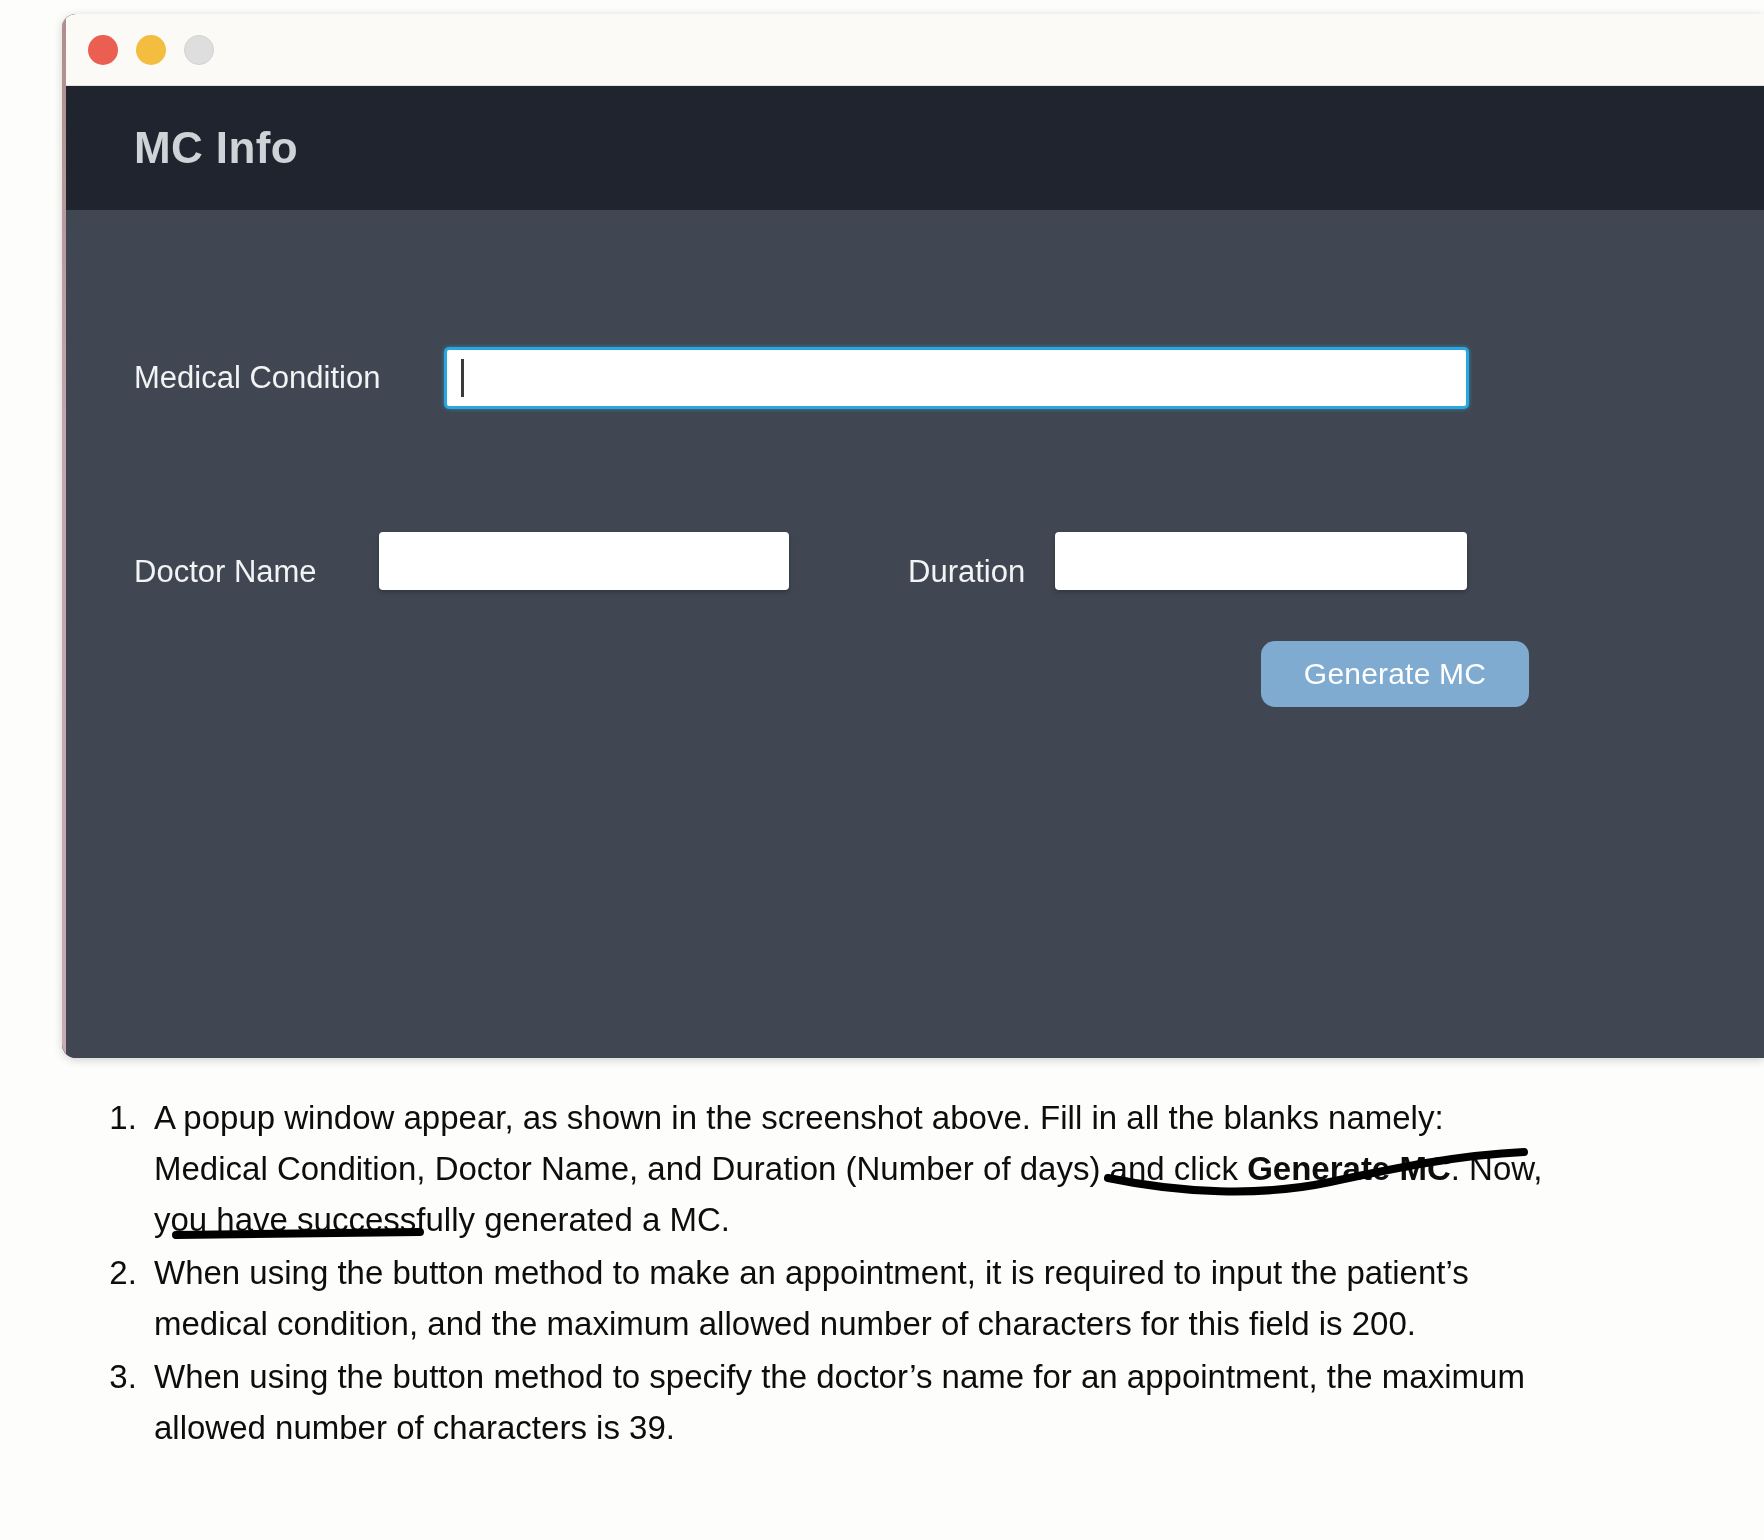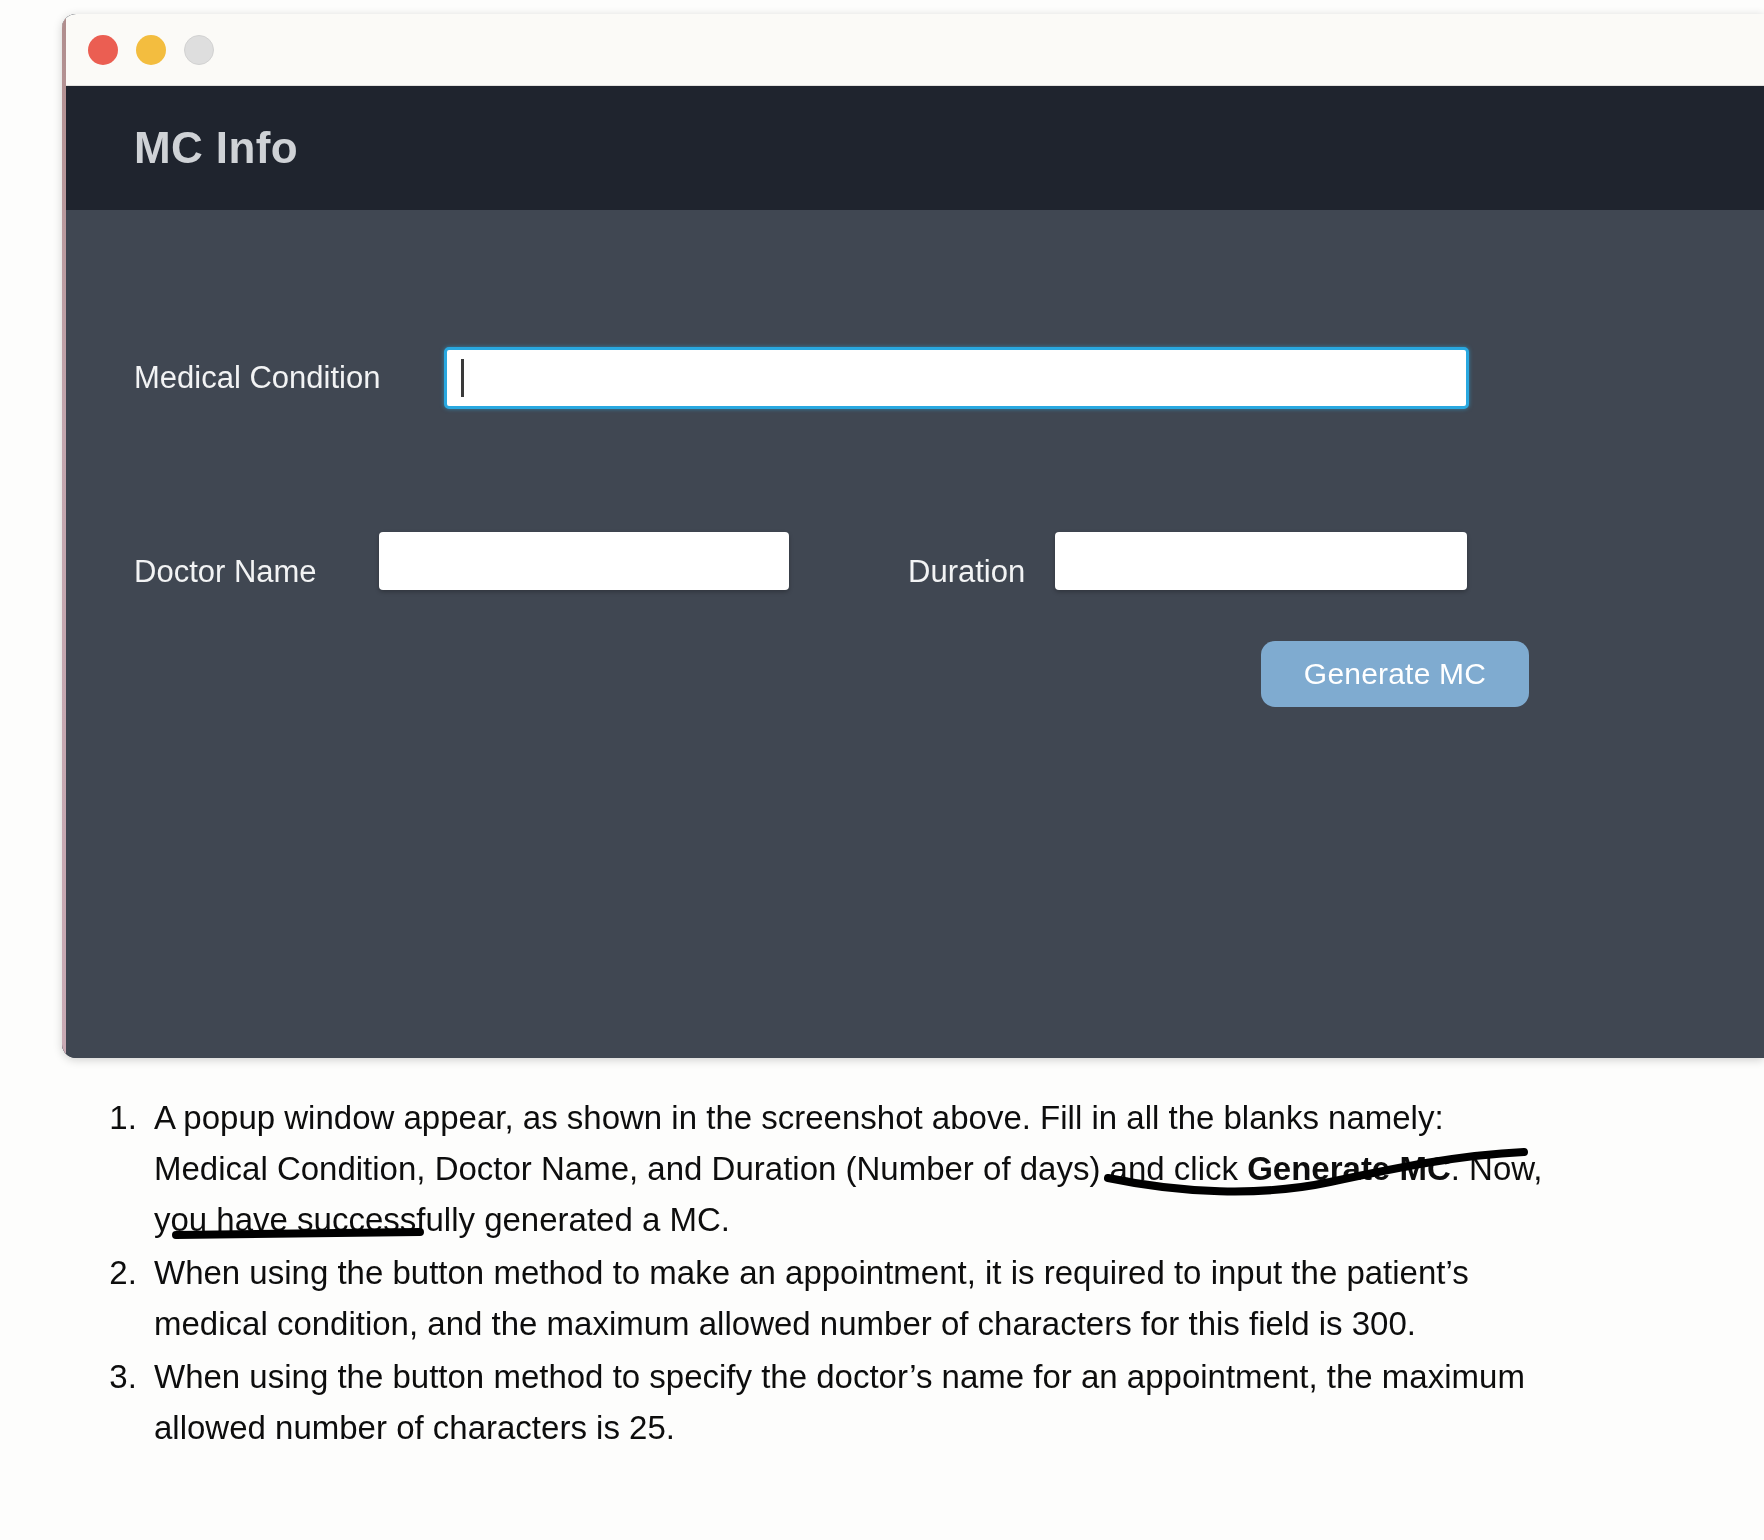--- a/index.html
+++ b/index.html
@@ -233,21 +233,21 @@
     </div>
 
     <button id="generate-mc-button">Generate MC</button>
 
   </div>
 </div>
 
 <div id="instructions">
   <ol class="steps">
     <li><span>A popup window appear, as shown in the screenshot above. Fill in all the blanks namely: Medical Condition, Doctor Name, and Duration (Number of days) and click </span><span class="bold">Generate MC</span><span>. Now, you have successfully generated a MC.</span></li>
-    <li><span>When using the button method to make an appointment, it is required to input the patient’s medical condition, and the maximum allowed number of characters for this field is 300.</span></li>
-    <li><span>When using the button method to specify the doctor’s name for an appointment, the maximum allowed number of characters is 25.</span></li>
+    <li><span>When using the button method to make an appointment, it is required to input the patient’s medical condition, and the maximum allowed number of characters for this field is 200.</span></li>
+    <li><span>When using the button method to specify the doctor’s name for an appointment, the maximum allowed number of characters is 39.</span></li>
   </ol>
 </div>
 
 <svg id="annotation-layer" width="1764" height="1540" viewBox="0 0 1764 1540">
   <path d="M1108 1178 C 1180 1193, 1260 1197, 1330 1182 C 1400 1167, 1460 1155, 1524 1152" fill="none" stroke="#000000" stroke-width="8" stroke-linecap="round"></path>
   <path d="M176 1235 C 260 1234, 340 1233, 420 1232" fill="none" stroke="#000000" stroke-width="8" stroke-linecap="round"></path>
 </svg>
 
 </body></html>

